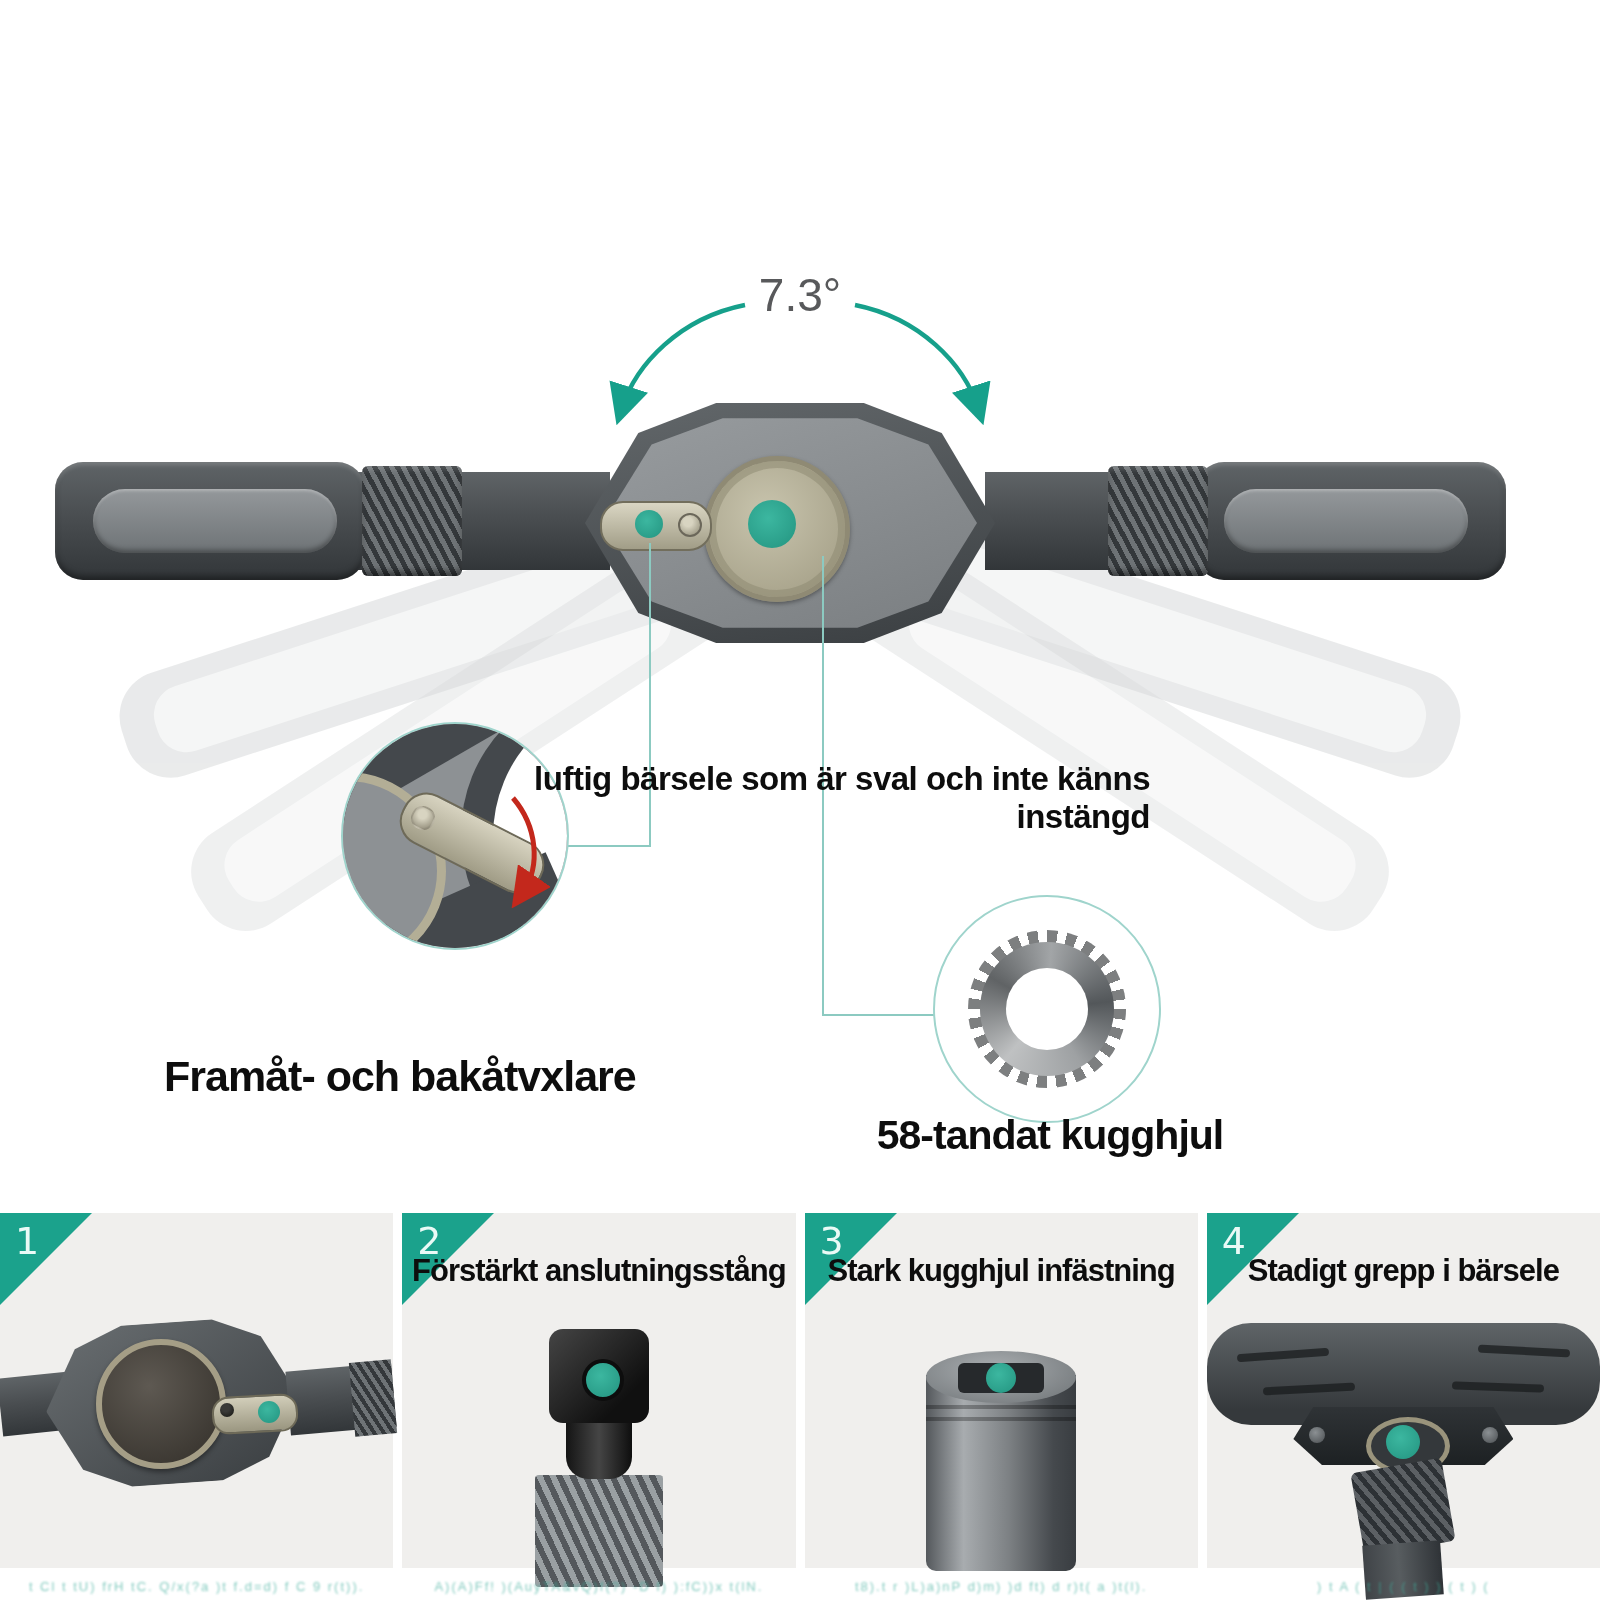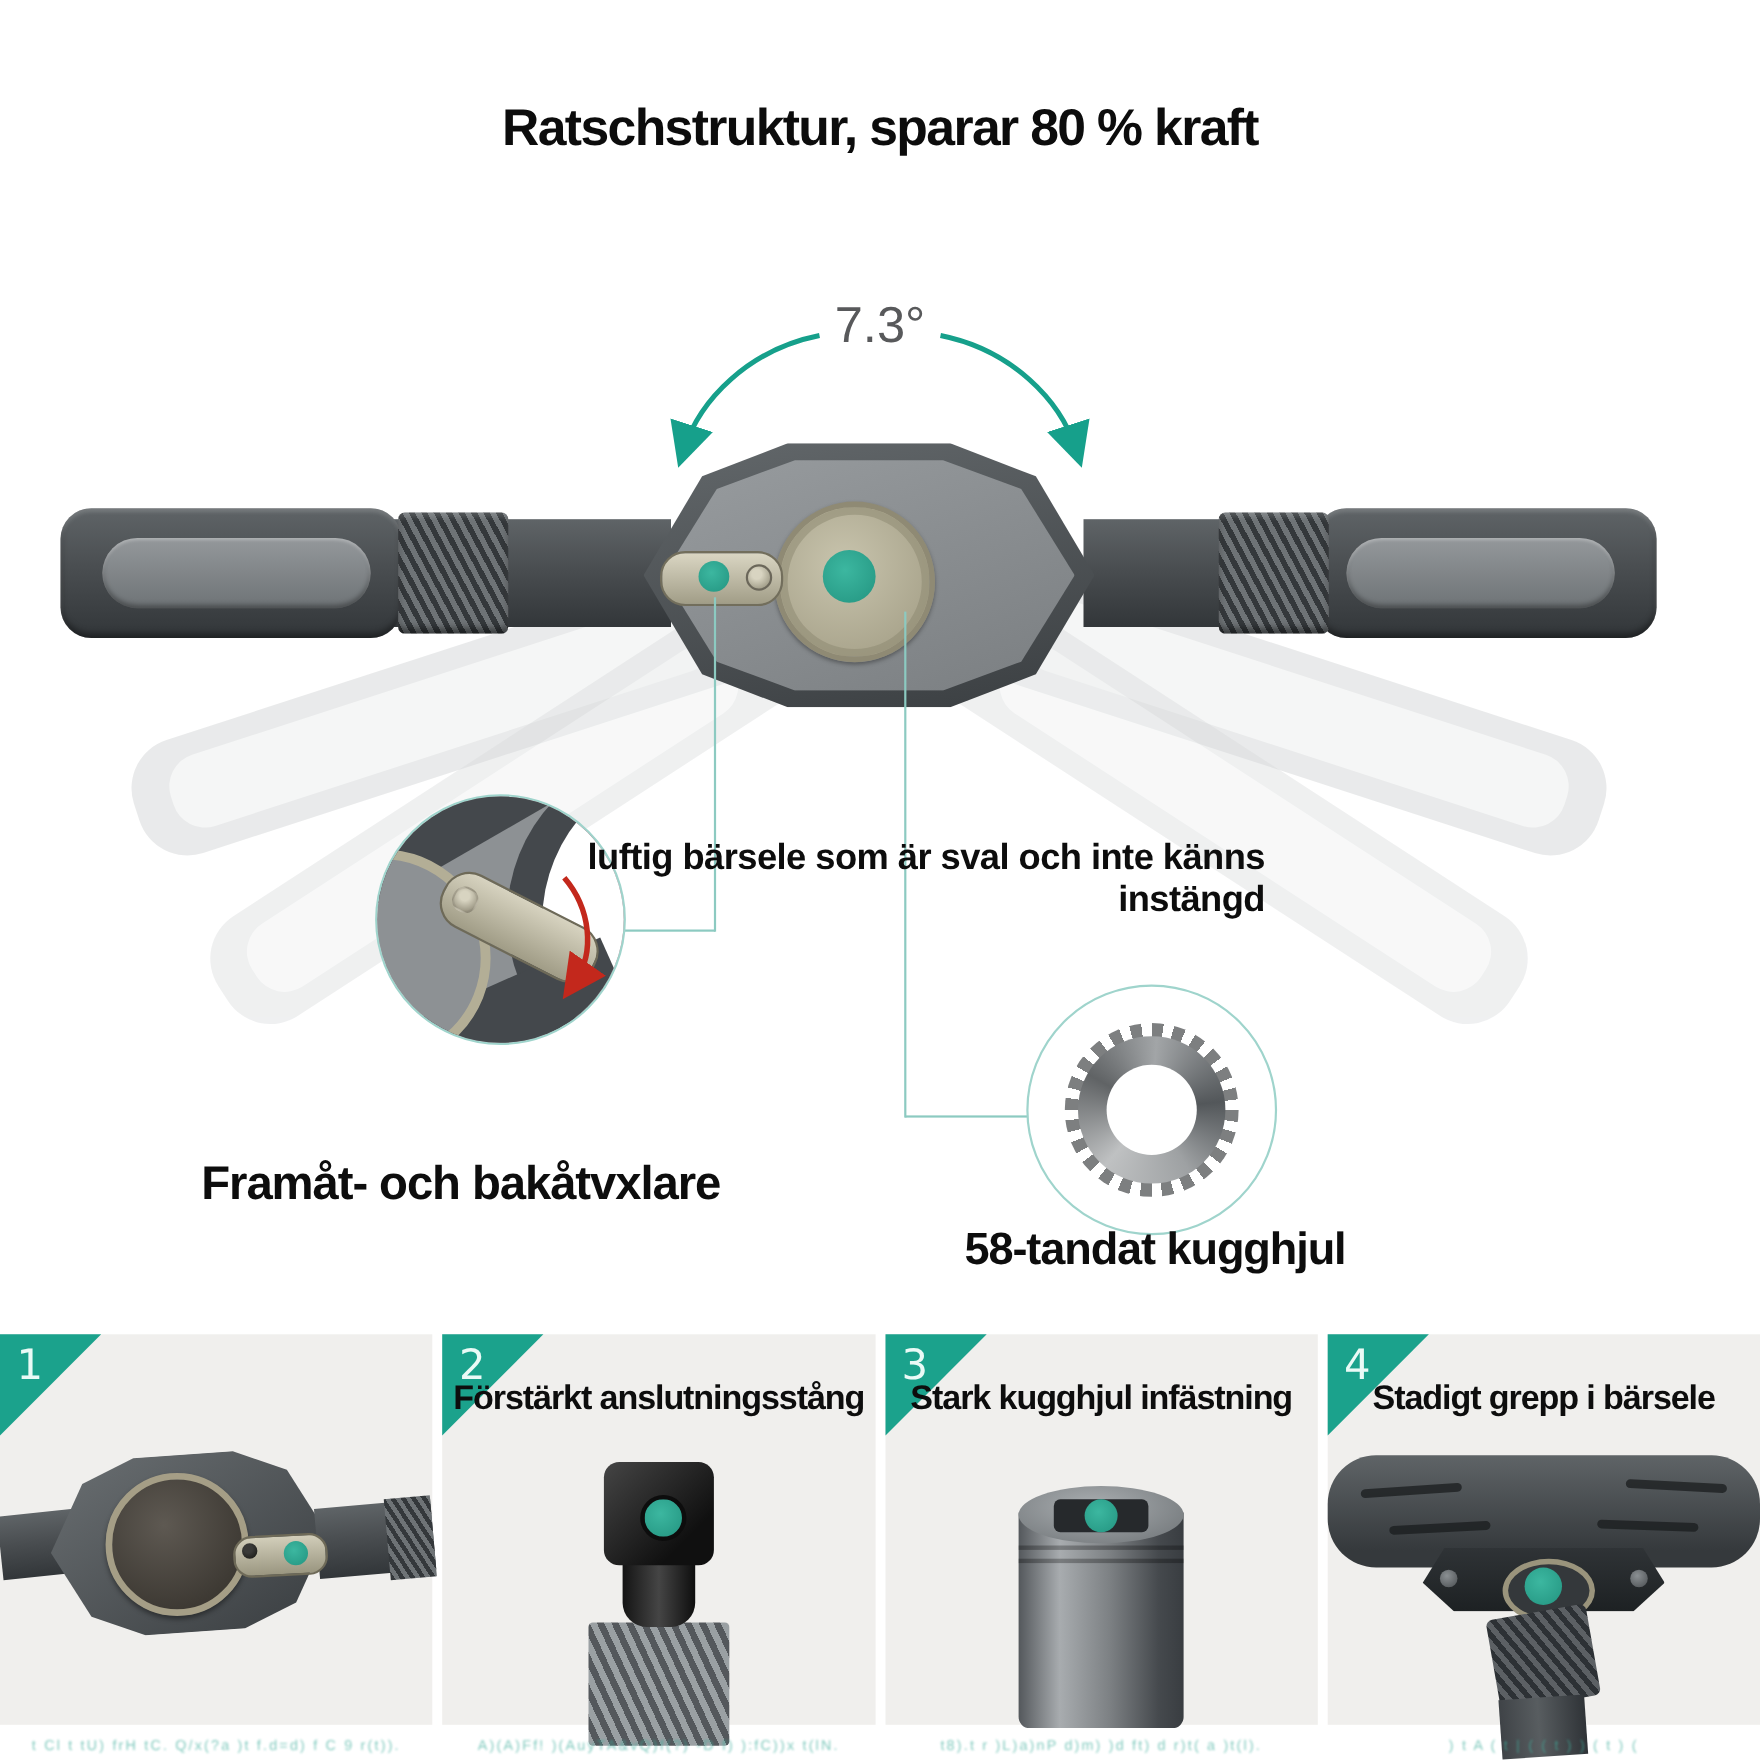--- a/index.html
+++ b/index.html
@@ -5,21 +5,21 @@
   html,body{margin:0;padding:0;background:#fff;}
   #canvas{position:relative;width:1600px;height:1600px;background:#fff;overflow:hidden;
           font-family:"Liberation Sans",sans-serif;color:#0d0d0d;}
   .abs{position:absolute;}
 
   
   #main-title{top:88px;left:0;width:100%;text-align:center;font-size:47px;font-weight:700;
               letter-spacing:-1.5px;color:#0c0c0c;}
   #angle-label{top:268px;left:700px;width:200px;text-align:center;font-size:46px;font-weight:400;color:#58595b;}
   #callout-text{top:760px;left:420px;width:730px;text-align:right;font-size:33px;font-weight:700;letter-spacing:-0.5px;z-index:20;}
-  #switch-big-label{top:1052px;left:183px;font-size:43px;font-weight:700;letter-spacing:-1px;}
+  #switch-big-label{top:1052px;left:164px;font-size:43px;font-weight:700;letter-spacing:-1px;}
   #gear-label{top:1112px;left:830px;width:440px;text-align:center;font-size:41px;font-weight:700;letter-spacing:-1px;z-index:20;}
 
   
   .ghost{width:700px;height:108px;border-radius:46px;background:#d8dadb;z-index:1;}
   .ghost .gpanel{position:absolute;top:20px;bottom:20px;border-radius:30px;background:#eef0f0;}
   .ghost .gknurl{position:absolute;top:6px;bottom:6px;width:78px;
       background:repeating-linear-gradient(65deg,rgba(110,115,118,.45) 0 5px,rgba(255,255,255,0) 5px 10px);}
   .gl{left:90px;top:468px;transform-origin:100% 50%;}
   .gr{left:790px;top:468px;transform-origin:0% 50%;}
   .gl .gpanel{left:34px;right:150px;} .gl .gknurl{right:60px;}
@@ -155,21 +155,20 @@
   .p4-knurl{left:50%;top:152px;width:92px;height:84px;margin-left:-46px;border-radius:6px;transform:rotate(-10deg);
       background:repeating-linear-gradient(60deg,#5c6064 0 5px,#2d3135 5px 10px);}
   .p4-stem{left:50%;top:230px;width:78px;height:54px;margin-left:-39px;transform:rotate(-4deg);
       background:linear-gradient(90deg,#3f4347,#585d60 45%,#2f3337);}
 </style>
 </head>
 <body>
 
 <div id="canvas">
 
-  <div class="abs" id="main-title">Ratschstruktur, sparar 80 % kraft</div>
 
   <div class="abs ghost gl" style="transform:rotate(-18deg);opacity:.55;">
     <div class="gpanel"></div>
       <div class="gknurl"></div>
     </div>
   <div class="abs ghost gl" style="transform:rotate(-33deg);opacity:.4;">
     <div class="gpanel"></div>
       <div class="gknurl"></div>
     </div>
   <div class="abs ghost gr" style="transform:rotate(18deg);opacity:.55;">

